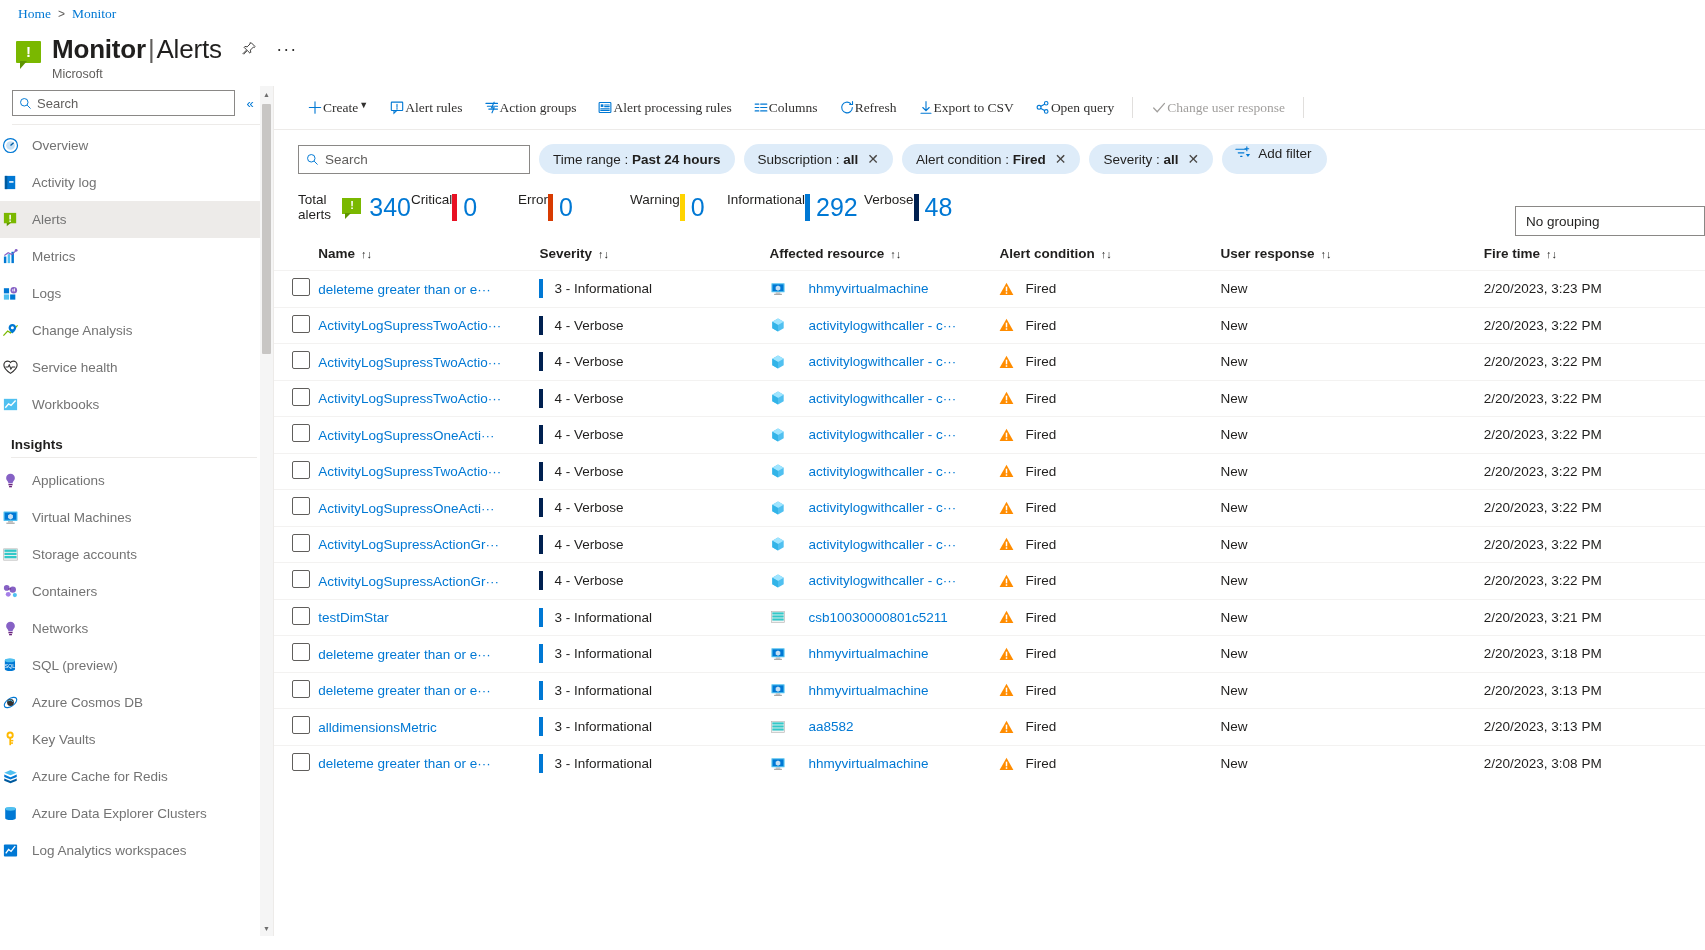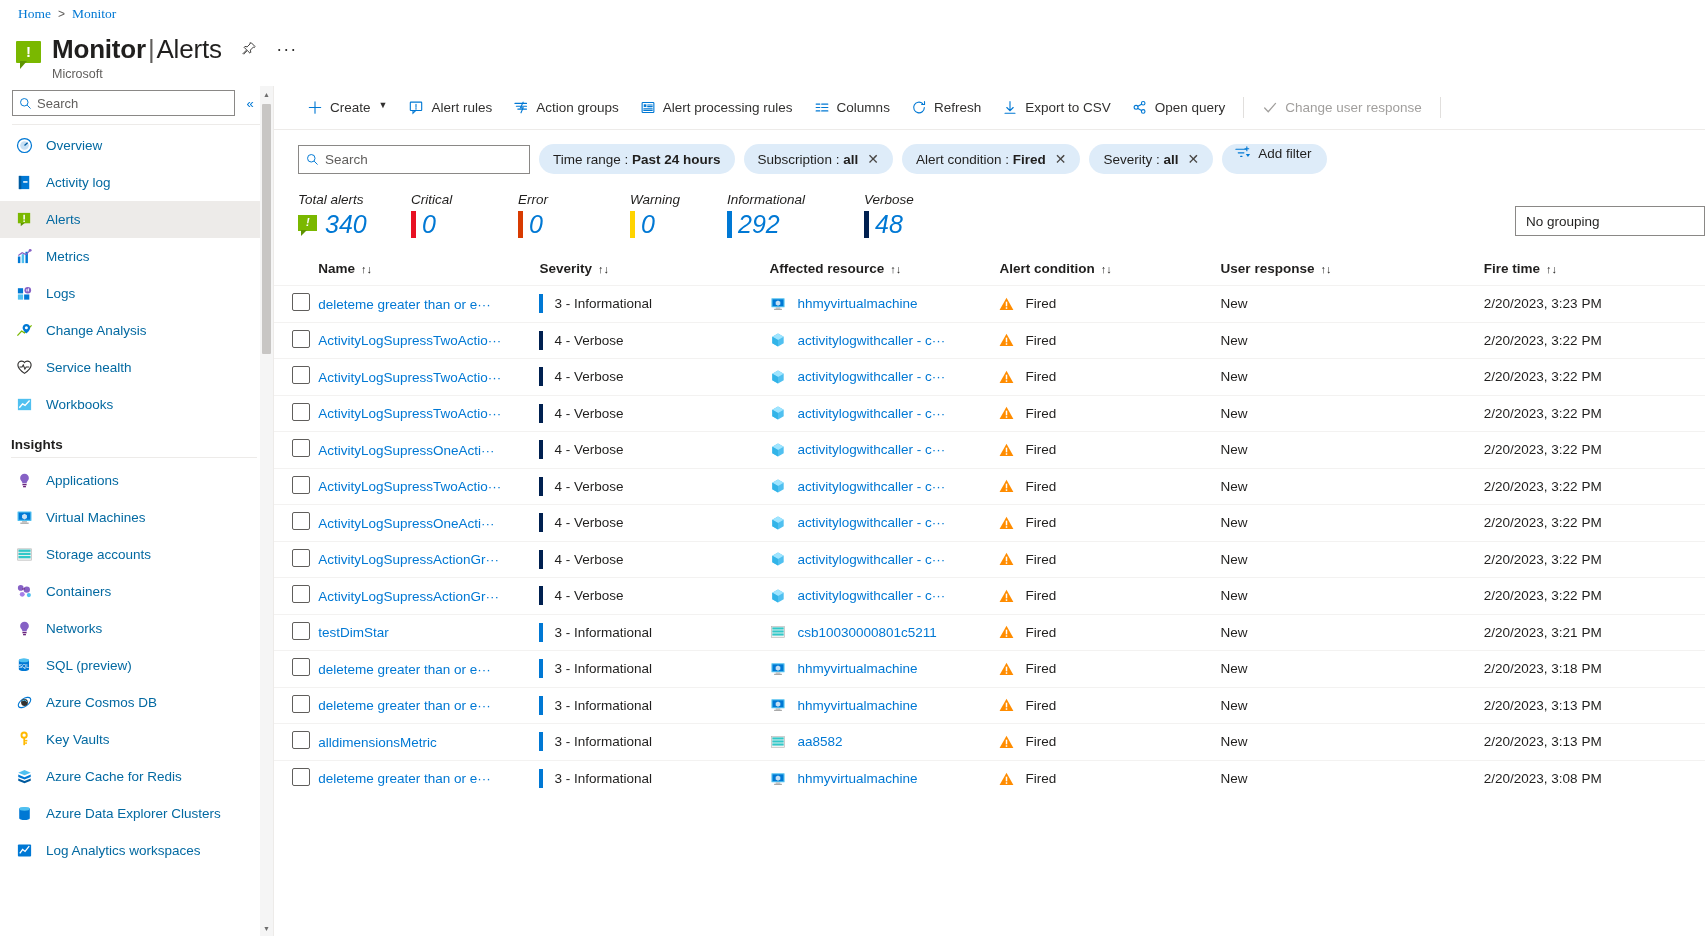--- a/index.html
+++ b/index.html
@@ -117,25 +117,25 @@
 
   .nav-scroll {
     flex: 1;
     overflow: hidden;
     position: relative;
   }
   .nav-item {
     display: flex;
     align-items: center;
     height: 37px;
-    padding-left: 16px;
+    padding-left: 2px;
     gap: 13px;
     cursor: pointer;
     font-size: 13.5px;
-    color: #0369a1;
+    color: #737373;
   }
   .nav-item.selected { background: #edebe9; }
   .nav-ico {
     width: 17px; height: 17px;
     flex: none;
     display: flex; align-items: center; justify-content: center;
   }
   .nav-ico svg { display: block; }
   .section-head {
     font-size: 13.5px; font-weight: 600; color: #201f1e;
@@ -168,26 +168,27 @@
     height: 44px;
     display: flex;
     align-items: center;
     padding-left: 24px;
     gap: 3px;
     border-bottom: 1px solid #edebe9;
     white-space: nowrap;
     overflow: hidden;
   }
   .cmd {
-    display: flex; gap: 7px;
+    display: flex; 
     padding: 5px 9px;
     font-size: 13.5px;
     color: #323130;
     cursor: pointer;
     border-radius: 2px;
+    font-family: Liberation Serif, serif;
   }
   .cmd.disabled { color: #a19f9d; cursor: default; }
   .cmd-ico { width: 16px; height: 16px; display: flex; align-items: center; justify-content: center; flex: none; }
   .cmd-ico svg { display: block; }
   .chev { font-size: 9px; color: #323130; margin-left: 1px; }
   .cmd-sep { width: 1px; height: 21px; background: #e1dfdd; margin: 0 6px; flex: none; }
 
   
   .filterbar {
     display: flex; align-items: center;
@@ -222,21 +223,21 @@
   .pill.addf { gap: 7px; padding: 0 15px 12px 12px; }
 
   
   .summary {
     display: flex;
     align-items: flex-start;
     padding: 18px 0 0 24px;
     gap: 0;
     position: relative;
   }
-  .sum-cell { display: flex; flex-direction: column; font-style: italic; }
+  .sum-cell { display: flex; flex-direction: row; }
   .sum-label { font-size: 13.5px; color: #201f1e; margin-bottom: 2px; }
   .sum-value-row { display: flex; align-items: center; gap: 6px; height: 30px; }
   .sum-bar { width: 5px; height: 27px; border-radius: 0; flex: none; }
   .sum-num { font-size: 25px; color: #0078d4; font-weight: 400; line-height: 28px; }
   .sum-ico {
     width: 21px; height: 18px; position: relative; flex: none;
   }
   .sum-ico .sq { position: absolute; left:0; top:0; width: 19px; height: 16px; background: #7ab800; }
   .sum-ico .tail { position: absolute; left: 3px; top: 15px; width:0;height:0;
     border-left: 6px solid #5e9400; border-bottom: 6px solid transparent; }
@@ -290,21 +291,21 @@
     width: 18px; height: 18px;
     border: 1px solid #605e5c;
     border-radius: 2px;
     background: #fff;
     cursor: pointer;
     display: inline-block;
   }
   .link { color: #0078d4; cursor: pointer; }
   .sev-cell { display: flex; align-items: center; gap: 11px; }
   .sev-bar { width: 4px; height: 19px; flex: none; }
-  .res-cell { display: flex; align-items: center; gap: 11px; }
+  .res-cell { display: flex; align-items: center; gap: 22px; }
   .res-ico { width: 17px; height: 17px; flex: none; display:flex; align-items:center; justify-content:center; }
   .res-ico svg { display: block; }
   .cond-cell { display: flex; align-items: center; gap: 11px; }
   .warn-ico { width: 15px; height: 14px; flex: none; }
   .trunc { display: inline-block; max-width: 192px; overflow: hidden; text-overflow: ellipsis; vertical-align: middle; }
 
   
   .right-edge {
     position: absolute; right: 0; top: 0; bottom: 0; width: 3px; background: transparent;
   }

